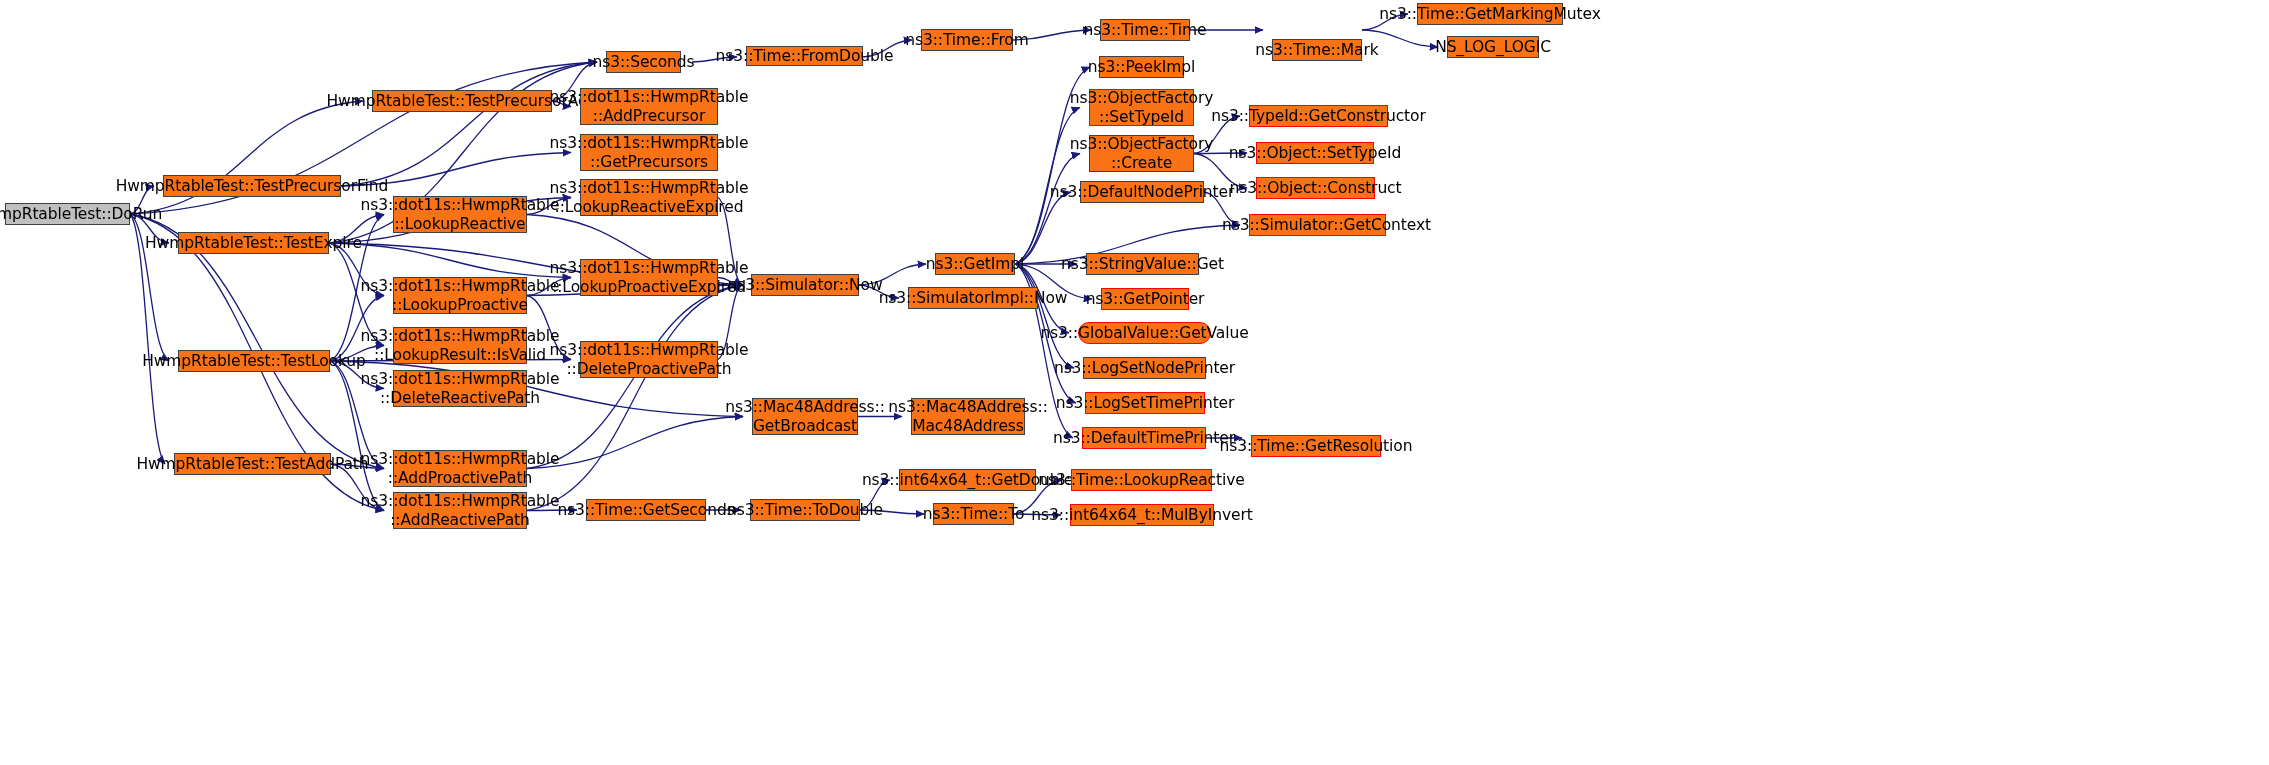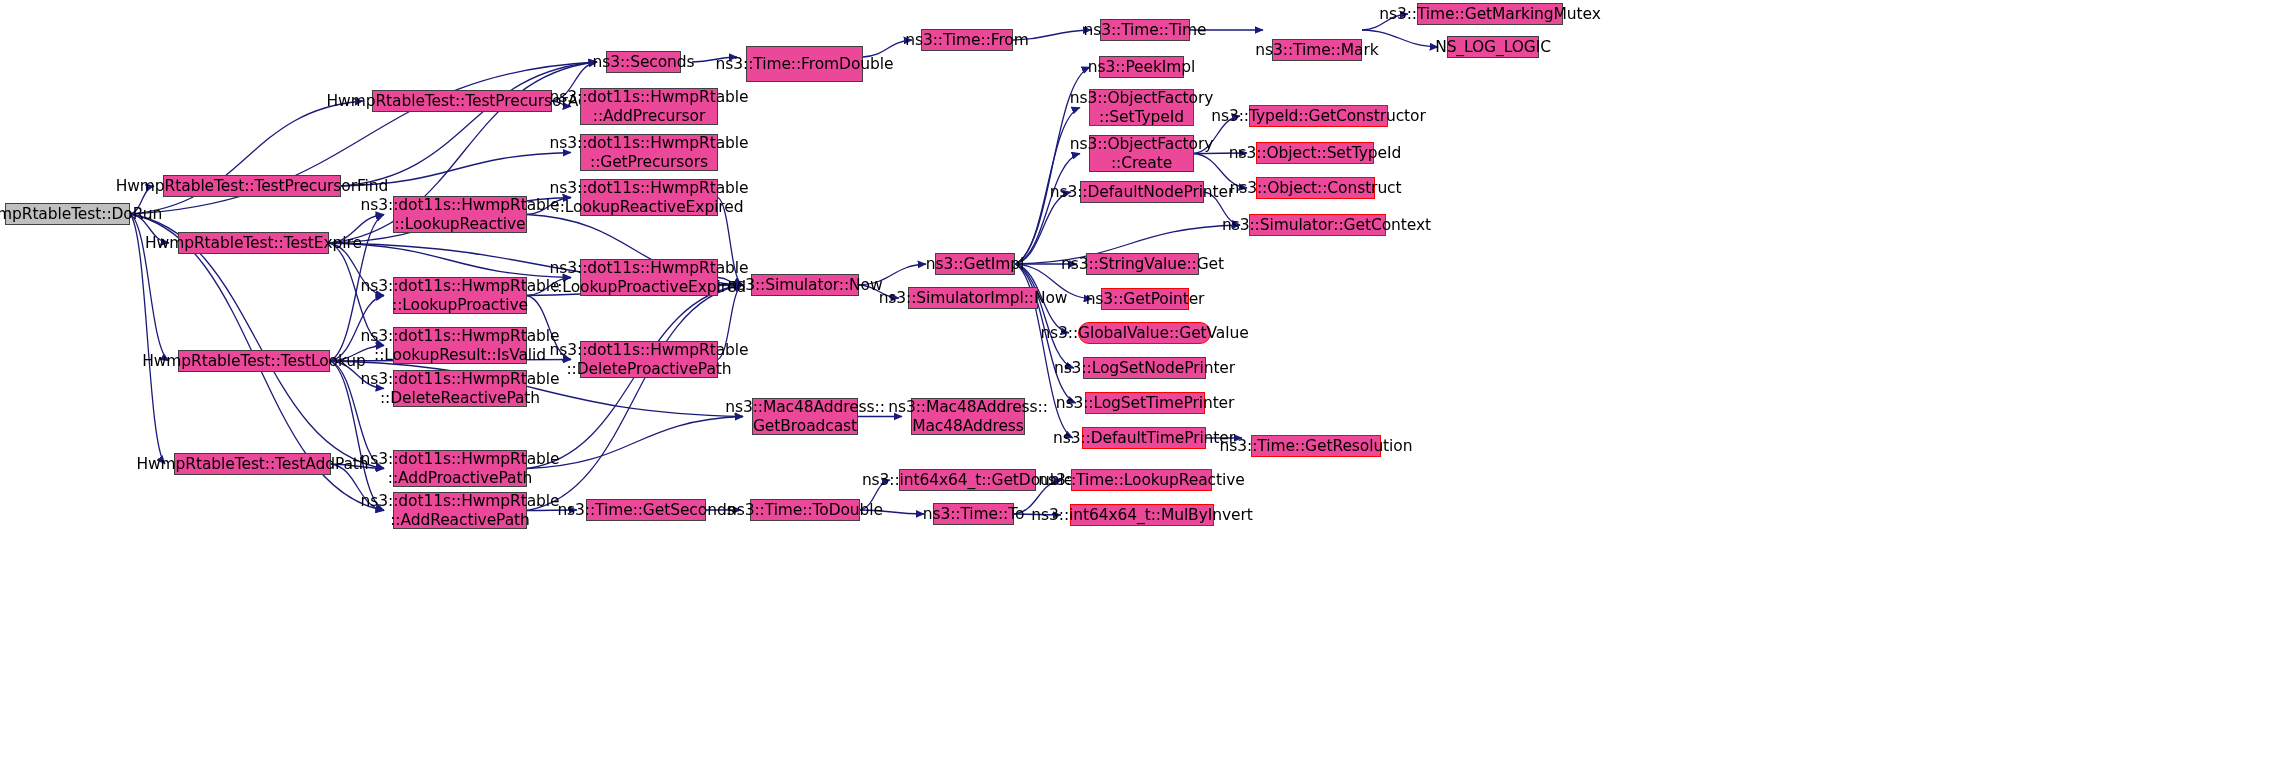--- a/index.html
+++ b/index.html
@@ -13,21 +13,21 @@
     overflow:hidden;
   }
   #edge-layer{position:absolute;left:0;top:0;width:2269px;height:765px;pointer-events:none;}
   .node{
     position:absolute;
     box-sizing:border-box;
     display:flex;
     align-items:center;
     justify-content:center;
     text-align:center;
-    background:#ec4899;
+    background:#f97316;
     border:1px solid #404040;
     color:#000000;
     font-size:15.5px;
     line-height:1.18;
     letter-spacing:-0.1px;
     white-space:pre;
     padding:0 4px;
   }
   .node.red{border:1px solid #ff0000;}
   .node.root{background:#bfbfbf;border:1px solid #404040;}
@@ -143,21 +143,21 @@
       <div class="node" style="left: 393px; top: 370px; width: 134px; height: 37px;"><span>ns3::dot11s::HwmpRtable
 ::DeleteReactivePath</span></div>
       <div class="node" style="left: 393px; top: 450px; width: 134px; height: 37px;"><span>ns3::dot11s::HwmpRtable
 ::AddProactivePath</span></div>
       <div class="node" style="left: 393px; top: 492px; width: 134px; height: 37px;"><span>ns3::dot11s::HwmpRtable
 ::AddReactivePath</span></div>
       <div class="node" style="left: 751px; top: 274px; width: 108px; height: 22px;"><span>ns3::Simulator::Now</span></div>
       <div class="node" style="left: 752px; top: 398px; width: 106px; height: 37px;"><span>ns3::Mac48Address::
 GetBroadcast</span></div>
       <div class="node" style="left: 586px; top: 499px; width: 120px; height: 22px;"><span>ns3::Time::GetSeconds</span></div>
-      <div class="node" style="left: 746px; top: 46px; width: 117px; height: 36px;"><span>ns3::Time::FromDouble</span></div>
+      <div class="node" style="left: 746px; top: 46px; width: 117px; height: 20px;"><span>ns3::Time::FromDouble</span></div>
       <div class="node" style="left: 921px; top: 29px; width: 92px; height: 22px;"><span>ns3::Time::From</span></div>
       <div class="node" style="left: 1100px; top: 19px; width: 90px; height: 22px;"><span>ns3::Time::Time</span></div>
       <div class="node" style="left: 1272px; top: 19px; width: 90px; height: 22px; margin-top: 20px;"><span>ns3::Time::Mark</span></div>
       <div class="node" style="left: 1417px; top: 3px; width: 146px; height: 22px;"><span>ns3::Time::GetMarkingMutex</span></div>
       <div class="node" style="left: 1447px; top: 36px; width: 92px; height: 22px;"><span>NS_LOG_LOGIC</span></div>
       <div class="node" style="left: 935px; top: 253px; width: 80px; height: 22px;"><span>ns3::GetImpl</span></div>
       <div class="node" style="left: 908px; top: 287px; width: 130px; height: 22px;"><span>ns3::SimulatorImpl::Now</span></div>
       <div class="node" style="left: 1099px; top: 56px; width: 85px; height: 22px;"><span>ns3::PeekImpl</span></div>
       <div class="node red" style="left: 1089px; top: 89px; width: 105px; height: 37px;"><span>ns3::ObjectFactory
 ::SetTypeId</span></div>

